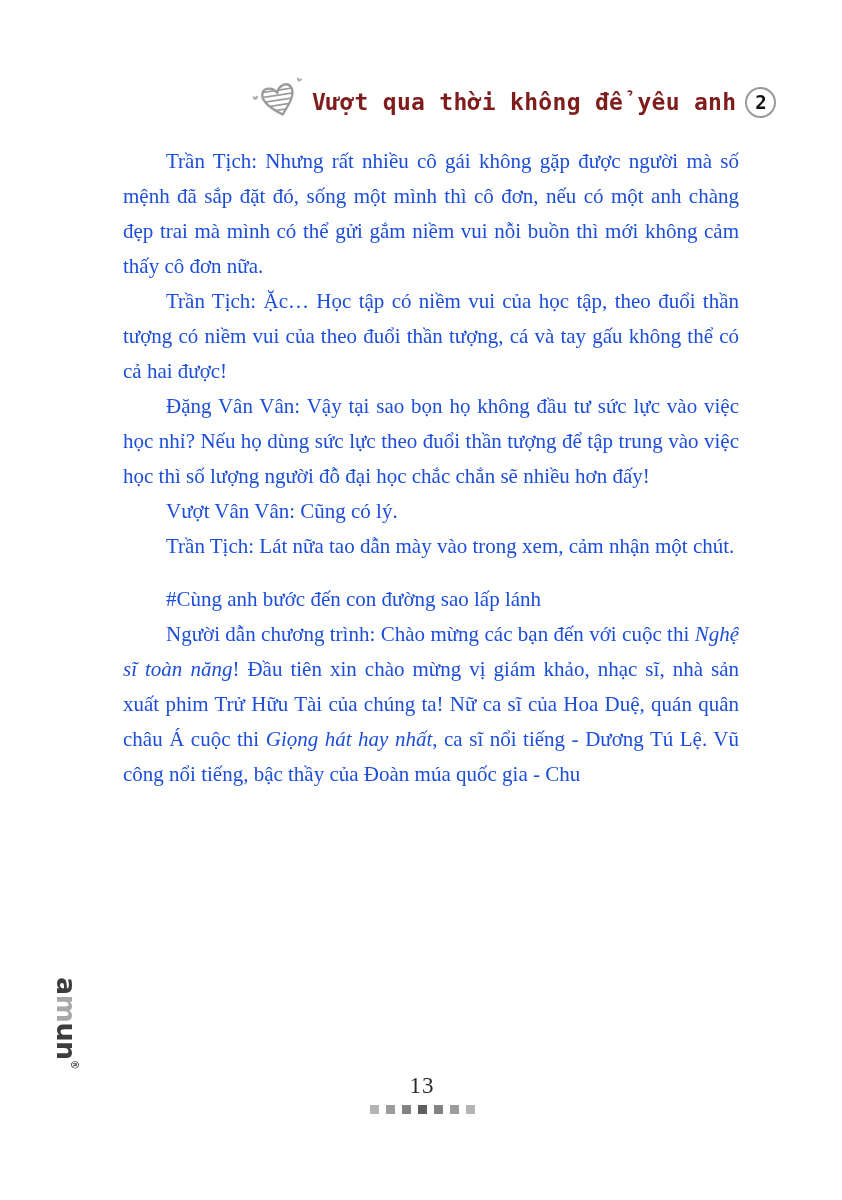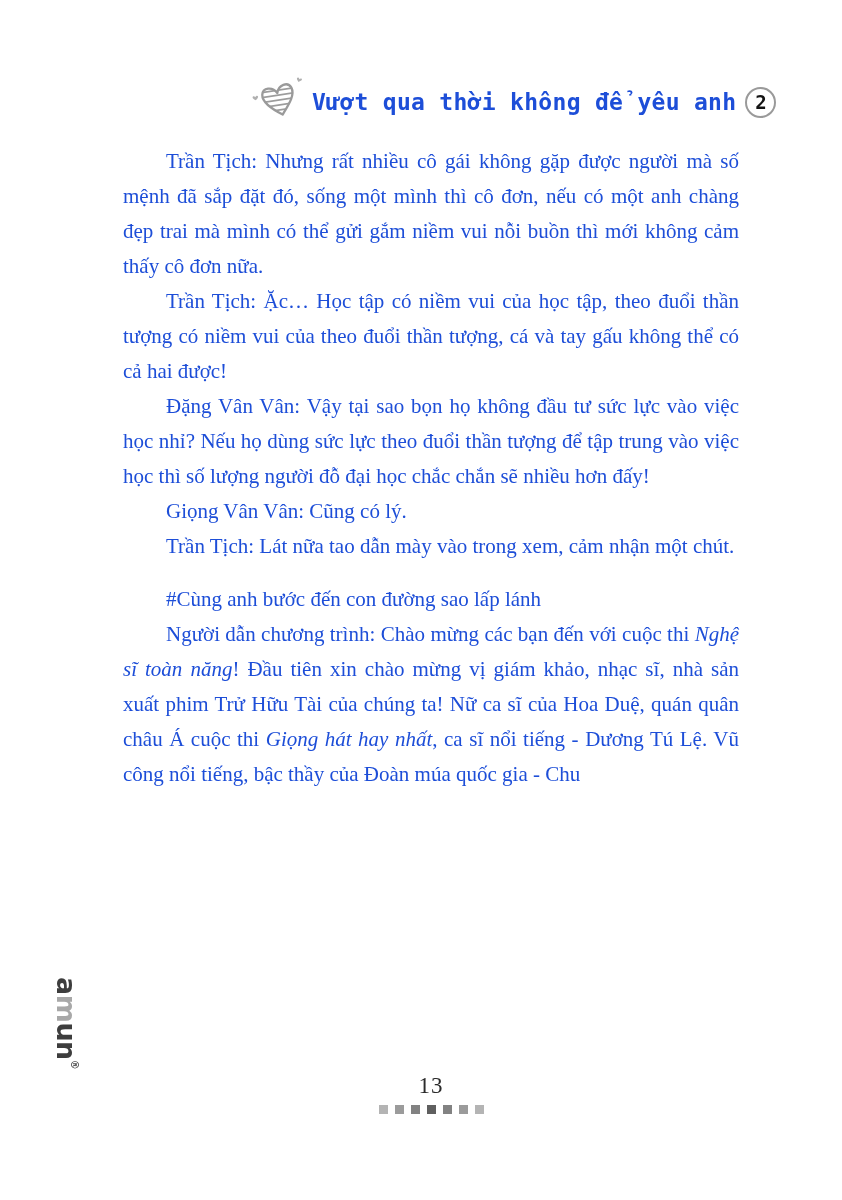--- a/index.html
+++ b/index.html
@@ -17,21 +17,21 @@
     position: absolute;
     left: 252px; top: 80px;
     display: flex; align-items: center;
     height: 44px;
   }
   .head-icon { margin-right: 6px; flex: 0 0 auto; }
   .head-title {
     font-family: "DejaVu Sans Mono", monospace;
     font-weight: bold;
     font-size: 23px;
-    color: #1d4ed8;
+    color: #7f1d1d;
     letter-spacing: 0.3px;
     white-space: nowrap;
   }
   .volume-badge {
     width: 31px; height: 31px;
     border: 2.5px solid #9a9a9a;
     border-radius: 50%;
     display: flex; align-items: center; justify-content: center;
     font-family: "DejaVu Sans Mono", monospace;
     font-weight: bold;
@@ -52,21 +52,21 @@
     text-align: justify;
   }
   .para { margin: 0; text-indent: 43px; }
   .para.gap-sm { margin-top: 18px; }
   .para.gap-md { }
   .para em { font-style: italic; }
 
   
   .footer {
     position: absolute;
-    left: 123px; top: 1074px;
+    left: 114px; top: 1074px;
     width: 616px;
     text-align: center;
   }
   .page-number {
     font-size: 23px;
     color: #2b2b2b;
     letter-spacing: 1px;
     line-height: 24px;
   }
   .page-dots {
@@ -125,21 +125,21 @@
     </svg>
   </span>
   <span class="head-title">Vượt qua thời không để yêu anh</span>
   <span class="volume-badge">2</span>
 </div>
 
 <div class="body-text">
     <p class="para"><span>Trần Tịch: Nhưng rất nhiều cô gái không gặp được người mà số mệnh đã sắp đặt đó, sống một mình thì cô đơn, nếu có một anh chàng đẹp trai mà mình có thể gửi gắm niềm vui nỗi buồn thì mới không cảm thấy cô đơn nữa.</span></p>
     <p class="para"><span>Trần Tịch: Ặc… Học tập có niềm vui của học tập, theo đuổi thần tượng có niềm vui của theo đuổi thần tượng, cá và tay gấu không thể có cả hai được!</span></p>
     <p class="para"><span>Đặng Vân Vân: Vậy tại sao bọn họ không đầu tư sức lực vào việc học nhỉ? Nếu họ dùng sức lực theo đuổi thần tượng để tập trung vào việc học thì số lượng người đỗ đại học chắc chắn sẽ nhiều hơn đấy!</span></p>
-    <p class="para"><span>Giọng Vân Vân: Cũng có lý.</span></p>
+    <p class="para"><span>Vượt Vân Vân: Cũng có lý.</span></p>
     <p class="para"><span>Trần Tịch: Lát nữa tao dẫn mày vào trong xem, cảm nhận một chút.</span></p>
     <p class="para gap-sm"><span>#Cùng anh bước đến con đường sao lấp lánh</span></p>
     <p class="para gap-md"><span>Người dẫn chương trình: Chào mừng các bạn đến với cuộc thi </span><em>Nghệ sĩ toàn năng</em><span>! Đầu tiên xin chào mừng vị giám khảo, nhạc sĩ, nhà sản xuất phim Trử Hữu Tài của chúng ta! Nữ ca sĩ của Hoa Duệ, quán quân châu Á cuộc thi </span><em>Giọng hát hay nhất</em><span>, ca sĩ nổi tiếng - Dương Tú Lệ. Vũ công nổi tiếng, bậc thầy của Đoàn múa quốc gia - Chu</span></p>
   </div>
 
 <div class="footer">
   <div class="page-number">13</div>
   <div class="page-dots">
       <span style="background: rgb(180, 180, 180);"></span>
       <span style="background: rgb(155, 155, 155);"></span>

